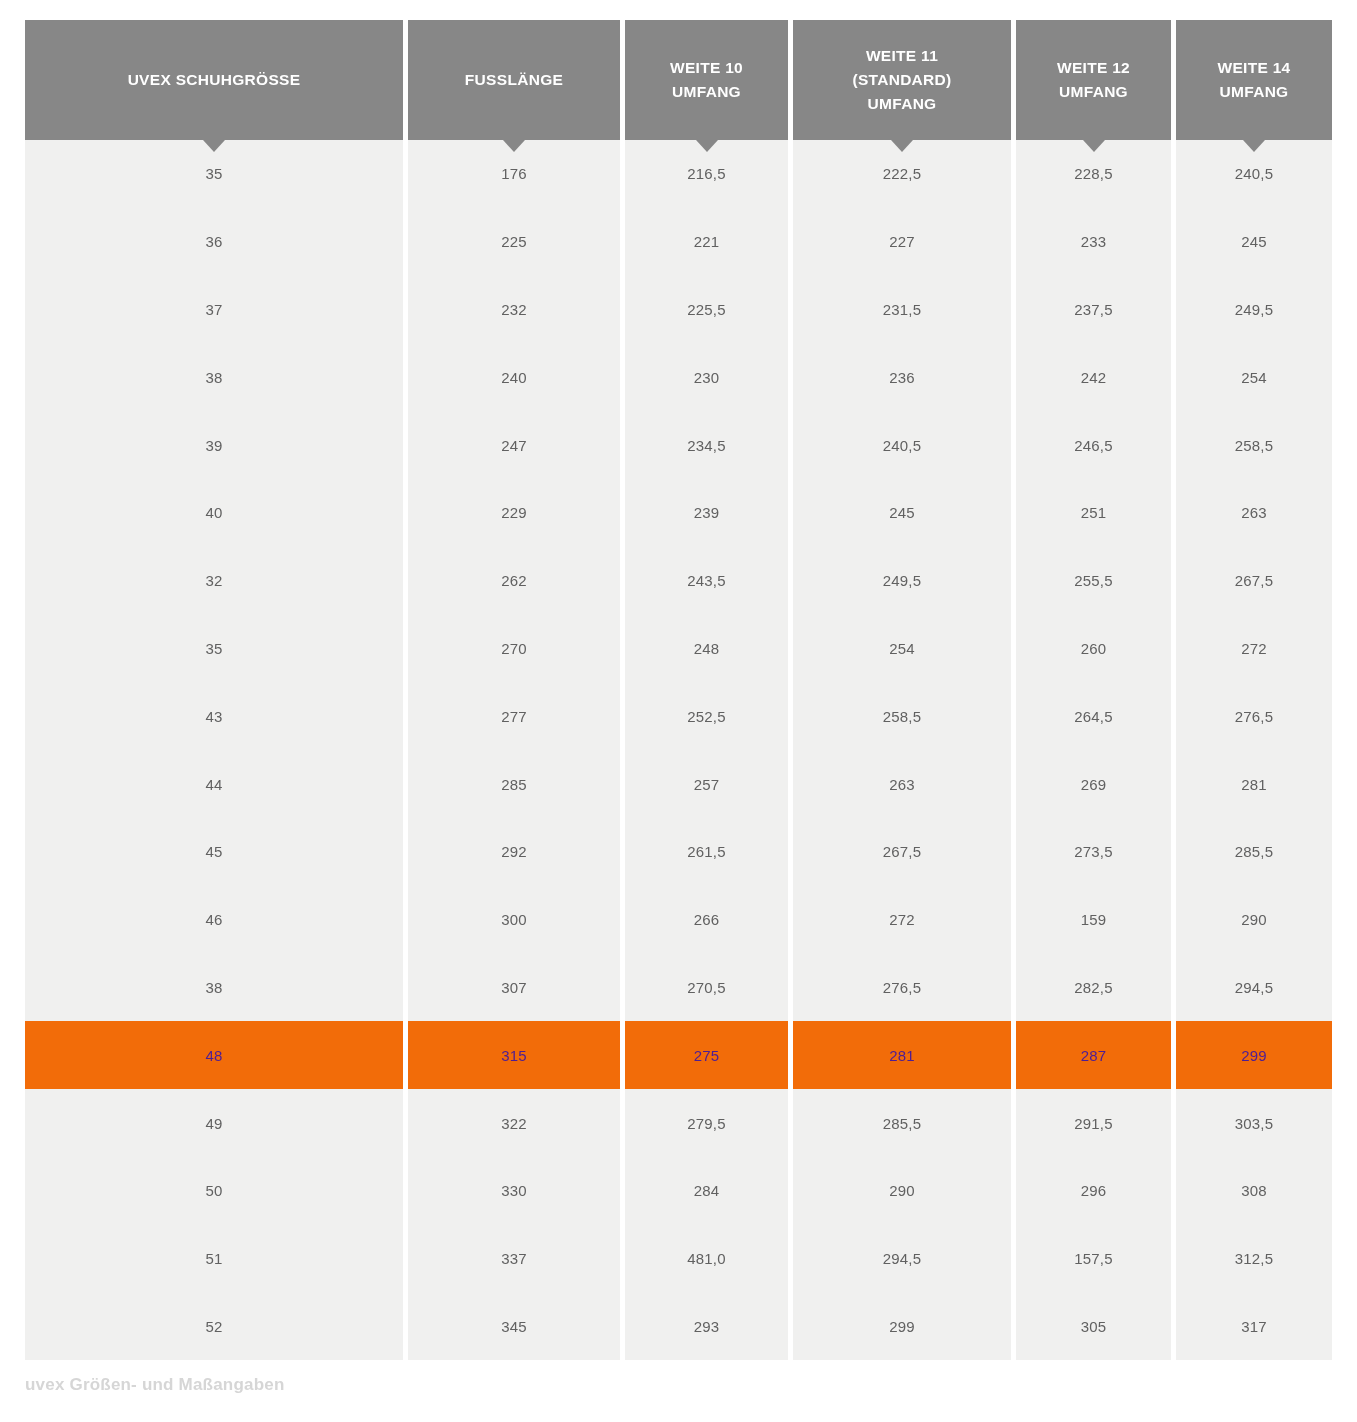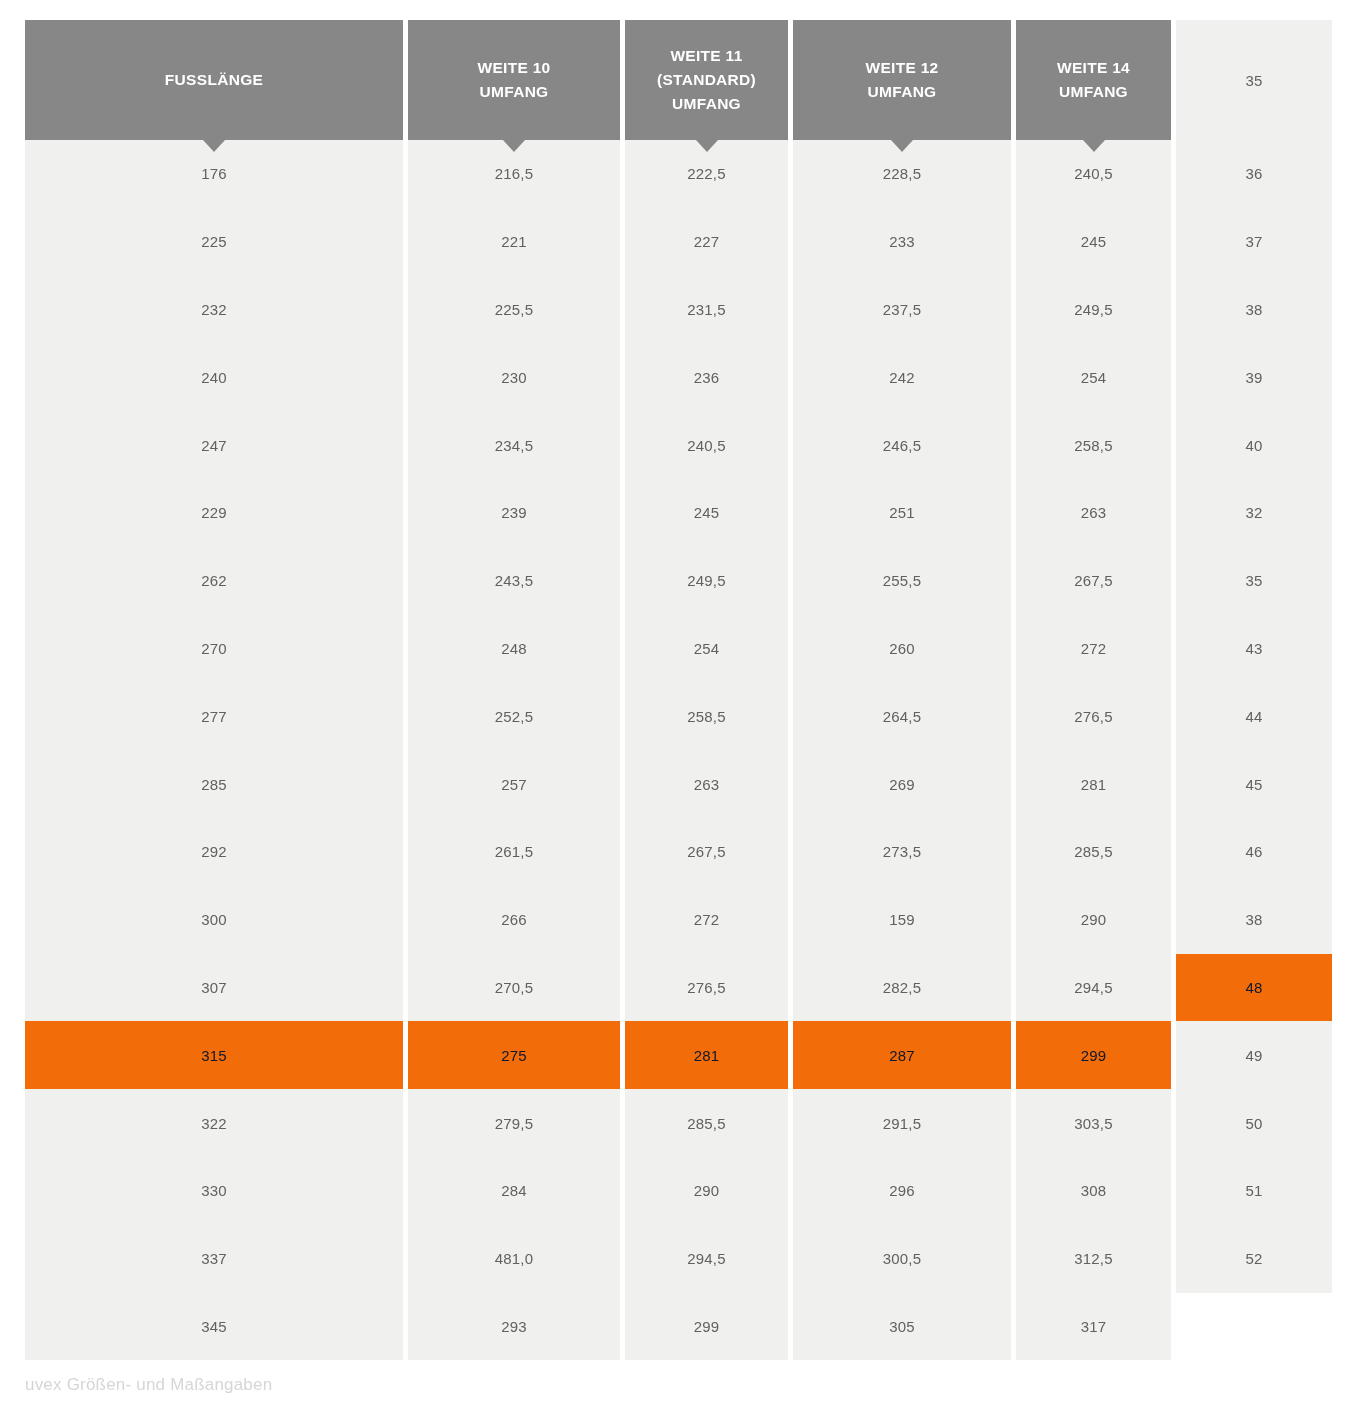--- a/index.html
+++ b/index.html
@@ -58,36 +58,41 @@
     background: var(--row-bg, #f0f0ef);
     color: var(--cell-text, #616161);
     font-size: 15px;
     letter-spacing: 0.2px;
     display: flex;
     align-items: center;
     justify-content: center;
   }
   .row.hl .td {
     background: var(--accent, #f26c09);
-    color: #0f172a;
+    color: #4c1d95;
   }
   .caption {
     position: absolute;
     left: 25px;
     top: 1375px;
     color: var(--caption-text, #d6d6d6);
     font-size: 17px;
     letter-spacing: 0.2px;
+    font-weight: bold;
   }
 </style>
 </head>
 <body>
 
 <div class="canvas">
   <div class="size-table" id="size-table">
+      <div class="th">
+        <span class="th-label">UVEX SCHUHGRÖSSE</span>
+        <span class="arrow"></span>
+      </div>
       <div class="th">
         <span class="th-label">FUSSLÄNGE</span>
         <span class="arrow"></span>
       </div>
       <div class="th">
         <span class="th-label">WEITE 10
 UMFANG</span>
         <span class="arrow"></span>
       </div>
       <div class="th">
@@ -115,17 +120,17 @@
       <div class="row"><div class="td">32</div><div class="td">262</div><div class="td">243,5</div><div class="td">249,5</div><div class="td">255,5</div><div class="td">267,5</div></div>
       <div class="row"><div class="td">35</div><div class="td">270</div><div class="td">248</div><div class="td">254</div><div class="td">260</div><div class="td">272</div></div>
       <div class="row"><div class="td">43</div><div class="td">277</div><div class="td">252,5</div><div class="td">258,5</div><div class="td">264,5</div><div class="td">276,5</div></div>
       <div class="row"><div class="td">44</div><div class="td">285</div><div class="td">257</div><div class="td">263</div><div class="td">269</div><div class="td">281</div></div>
       <div class="row"><div class="td">45</div><div class="td">292</div><div class="td">261,5</div><div class="td">267,5</div><div class="td">273,5</div><div class="td">285,5</div></div>
       <div class="row"><div class="td">46</div><div class="td">300</div><div class="td">266</div><div class="td">272</div><div class="td">159</div><div class="td">290</div></div>
       <div class="row"><div class="td">38</div><div class="td">307</div><div class="td">270,5</div><div class="td">276,5</div><div class="td">282,5</div><div class="td">294,5</div></div>
       <div class="row hl"><div class="td">48</div><div class="td">315</div><div class="td">275</div><div class="td">281</div><div class="td">287</div><div class="td">299</div></div>
       <div class="row"><div class="td">49</div><div class="td">322</div><div class="td">279,5</div><div class="td">285,5</div><div class="td">291,5</div><div class="td">303,5</div></div>
       <div class="row"><div class="td">50</div><div class="td">330</div><div class="td">284</div><div class="td">290</div><div class="td">296</div><div class="td">308</div></div>
-      <div class="row"><div class="td">51</div><div class="td">337</div><div class="td">481,0</div><div class="td">294,5</div><div class="td">300,5</div><div class="td">312,5</div></div>
+      <div class="row"><div class="td">51</div><div class="td">337</div><div class="td">481,0</div><div class="td">294,5</div><div class="td">157,5</div><div class="td">312,5</div></div>
       <div class="row"><div class="td">52</div><div class="td">345</div><div class="td">293</div><div class="td">299</div><div class="td">305</div><div class="td">317</div></div>
     </div>
   <div class="caption">uvex Größen- und Maßangaben</div>
 </div>
 
 </body></html>

